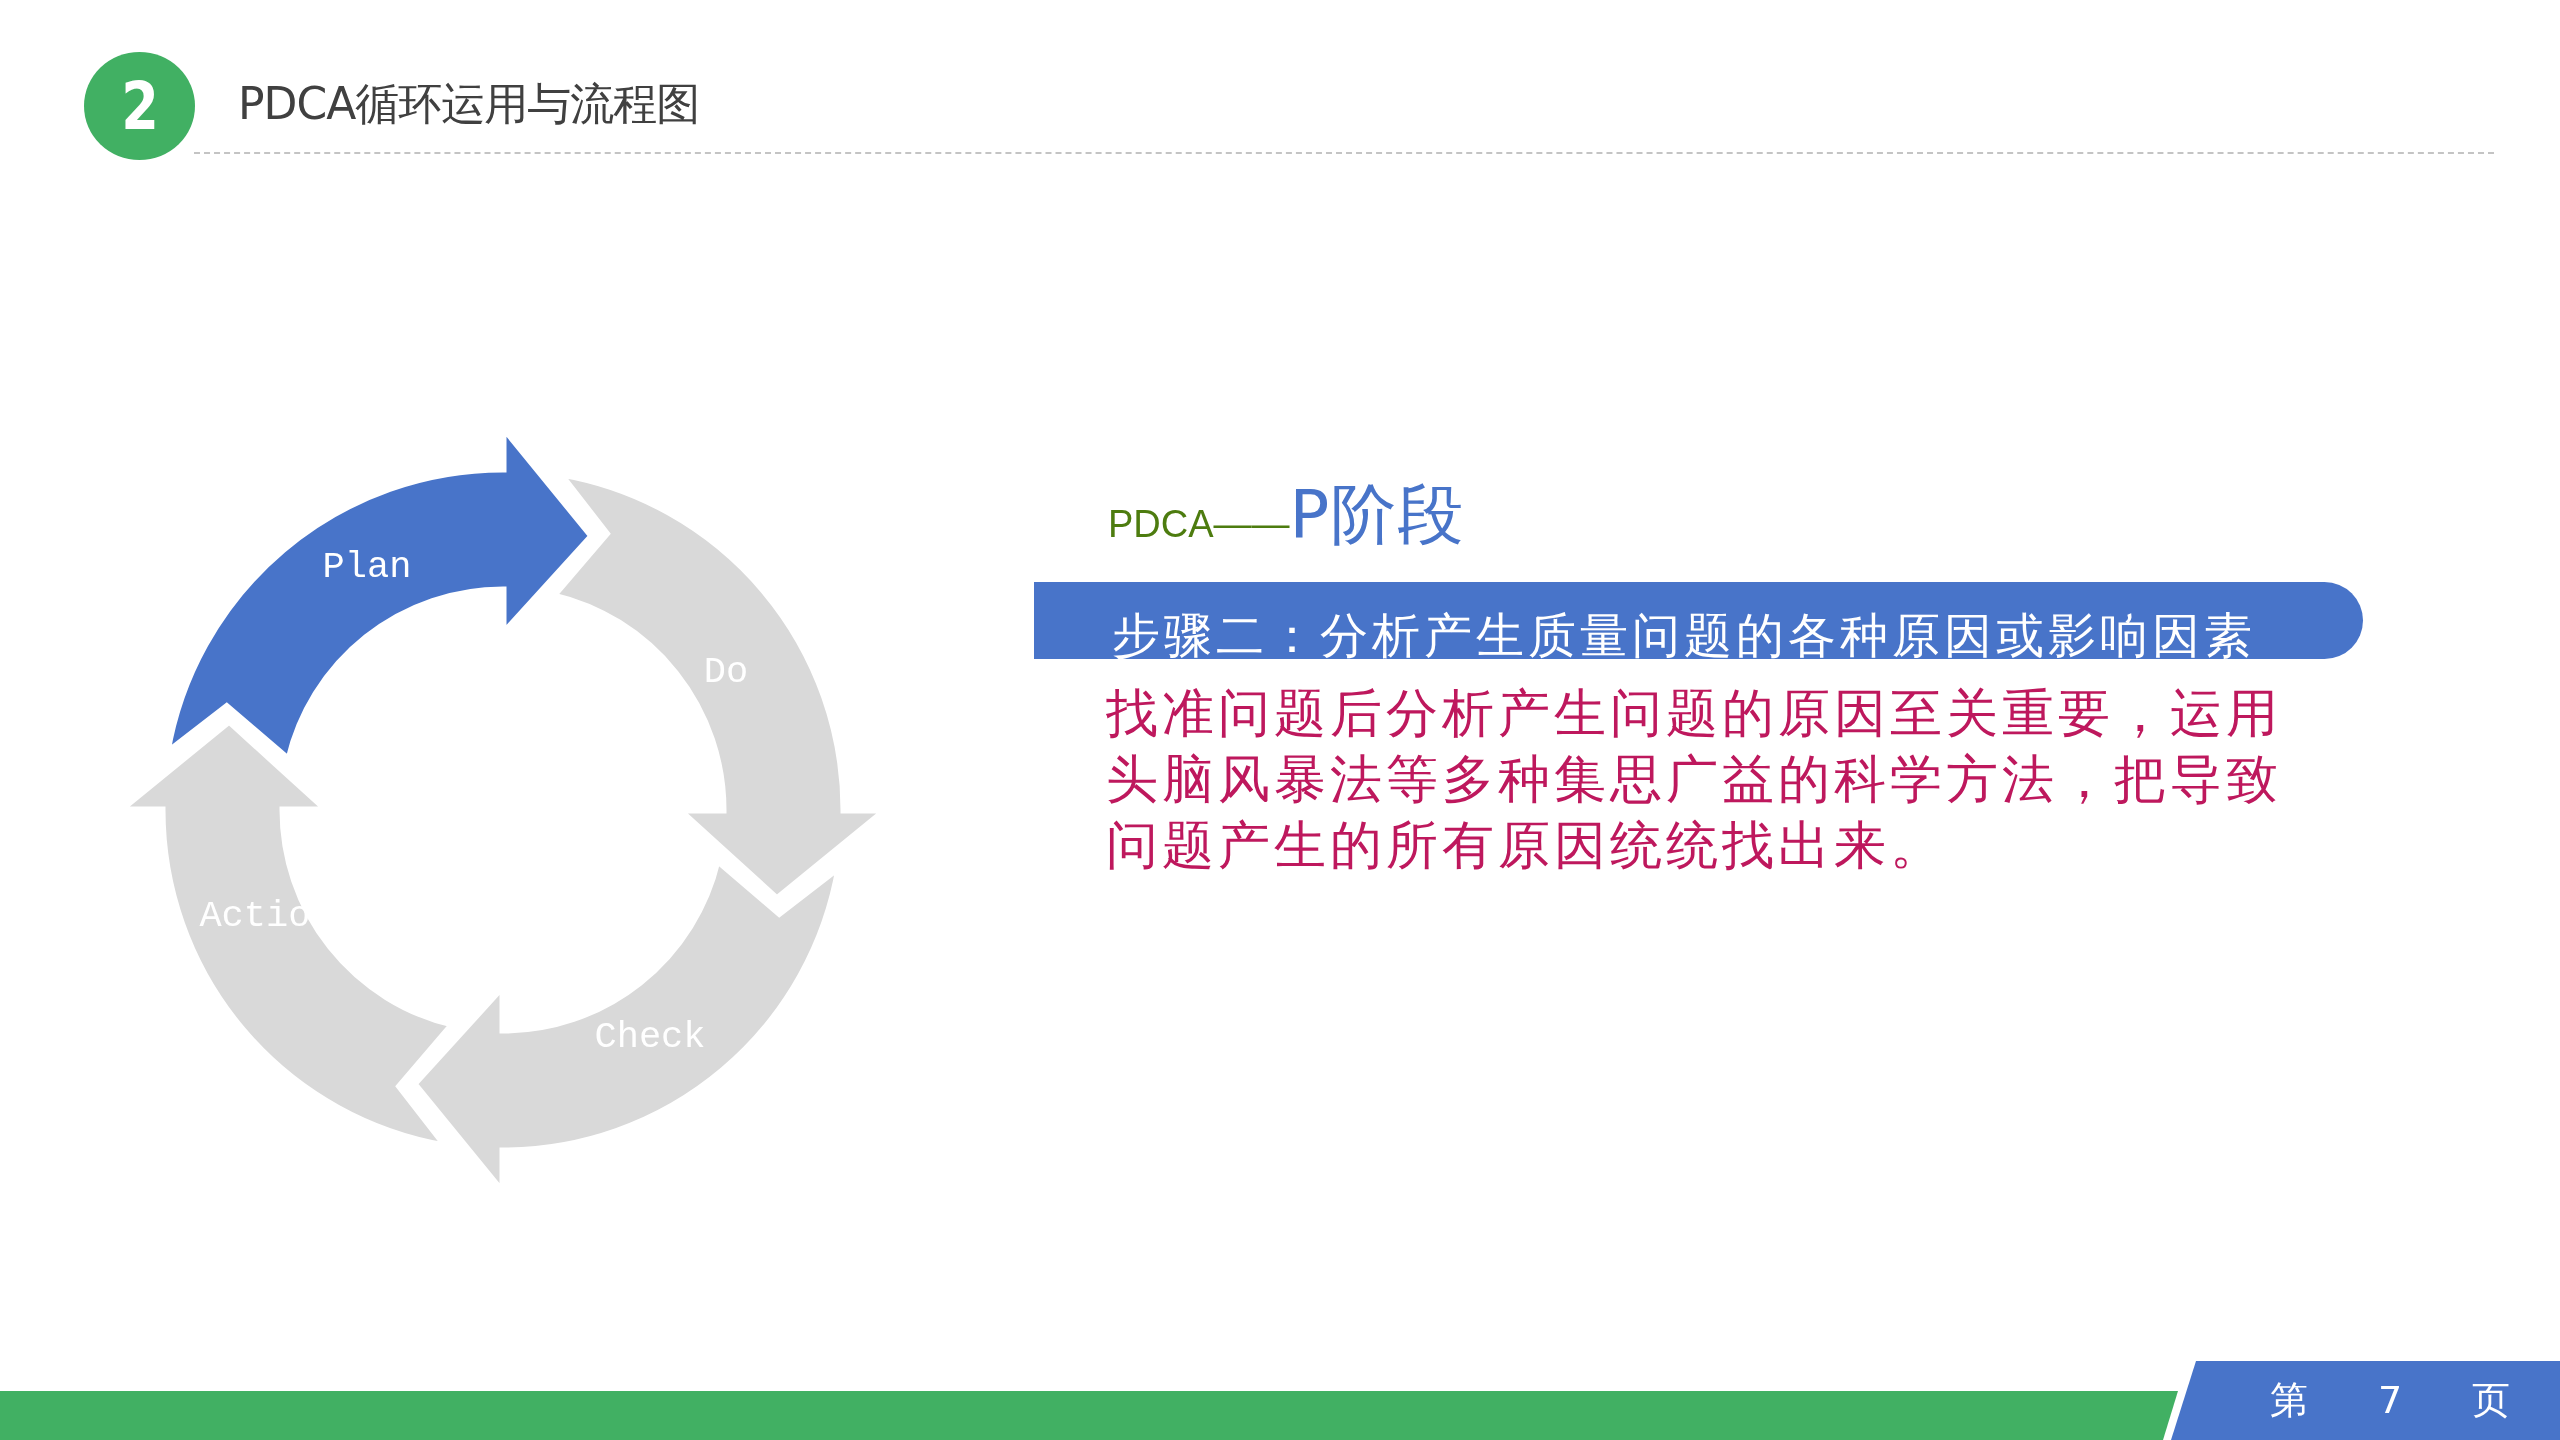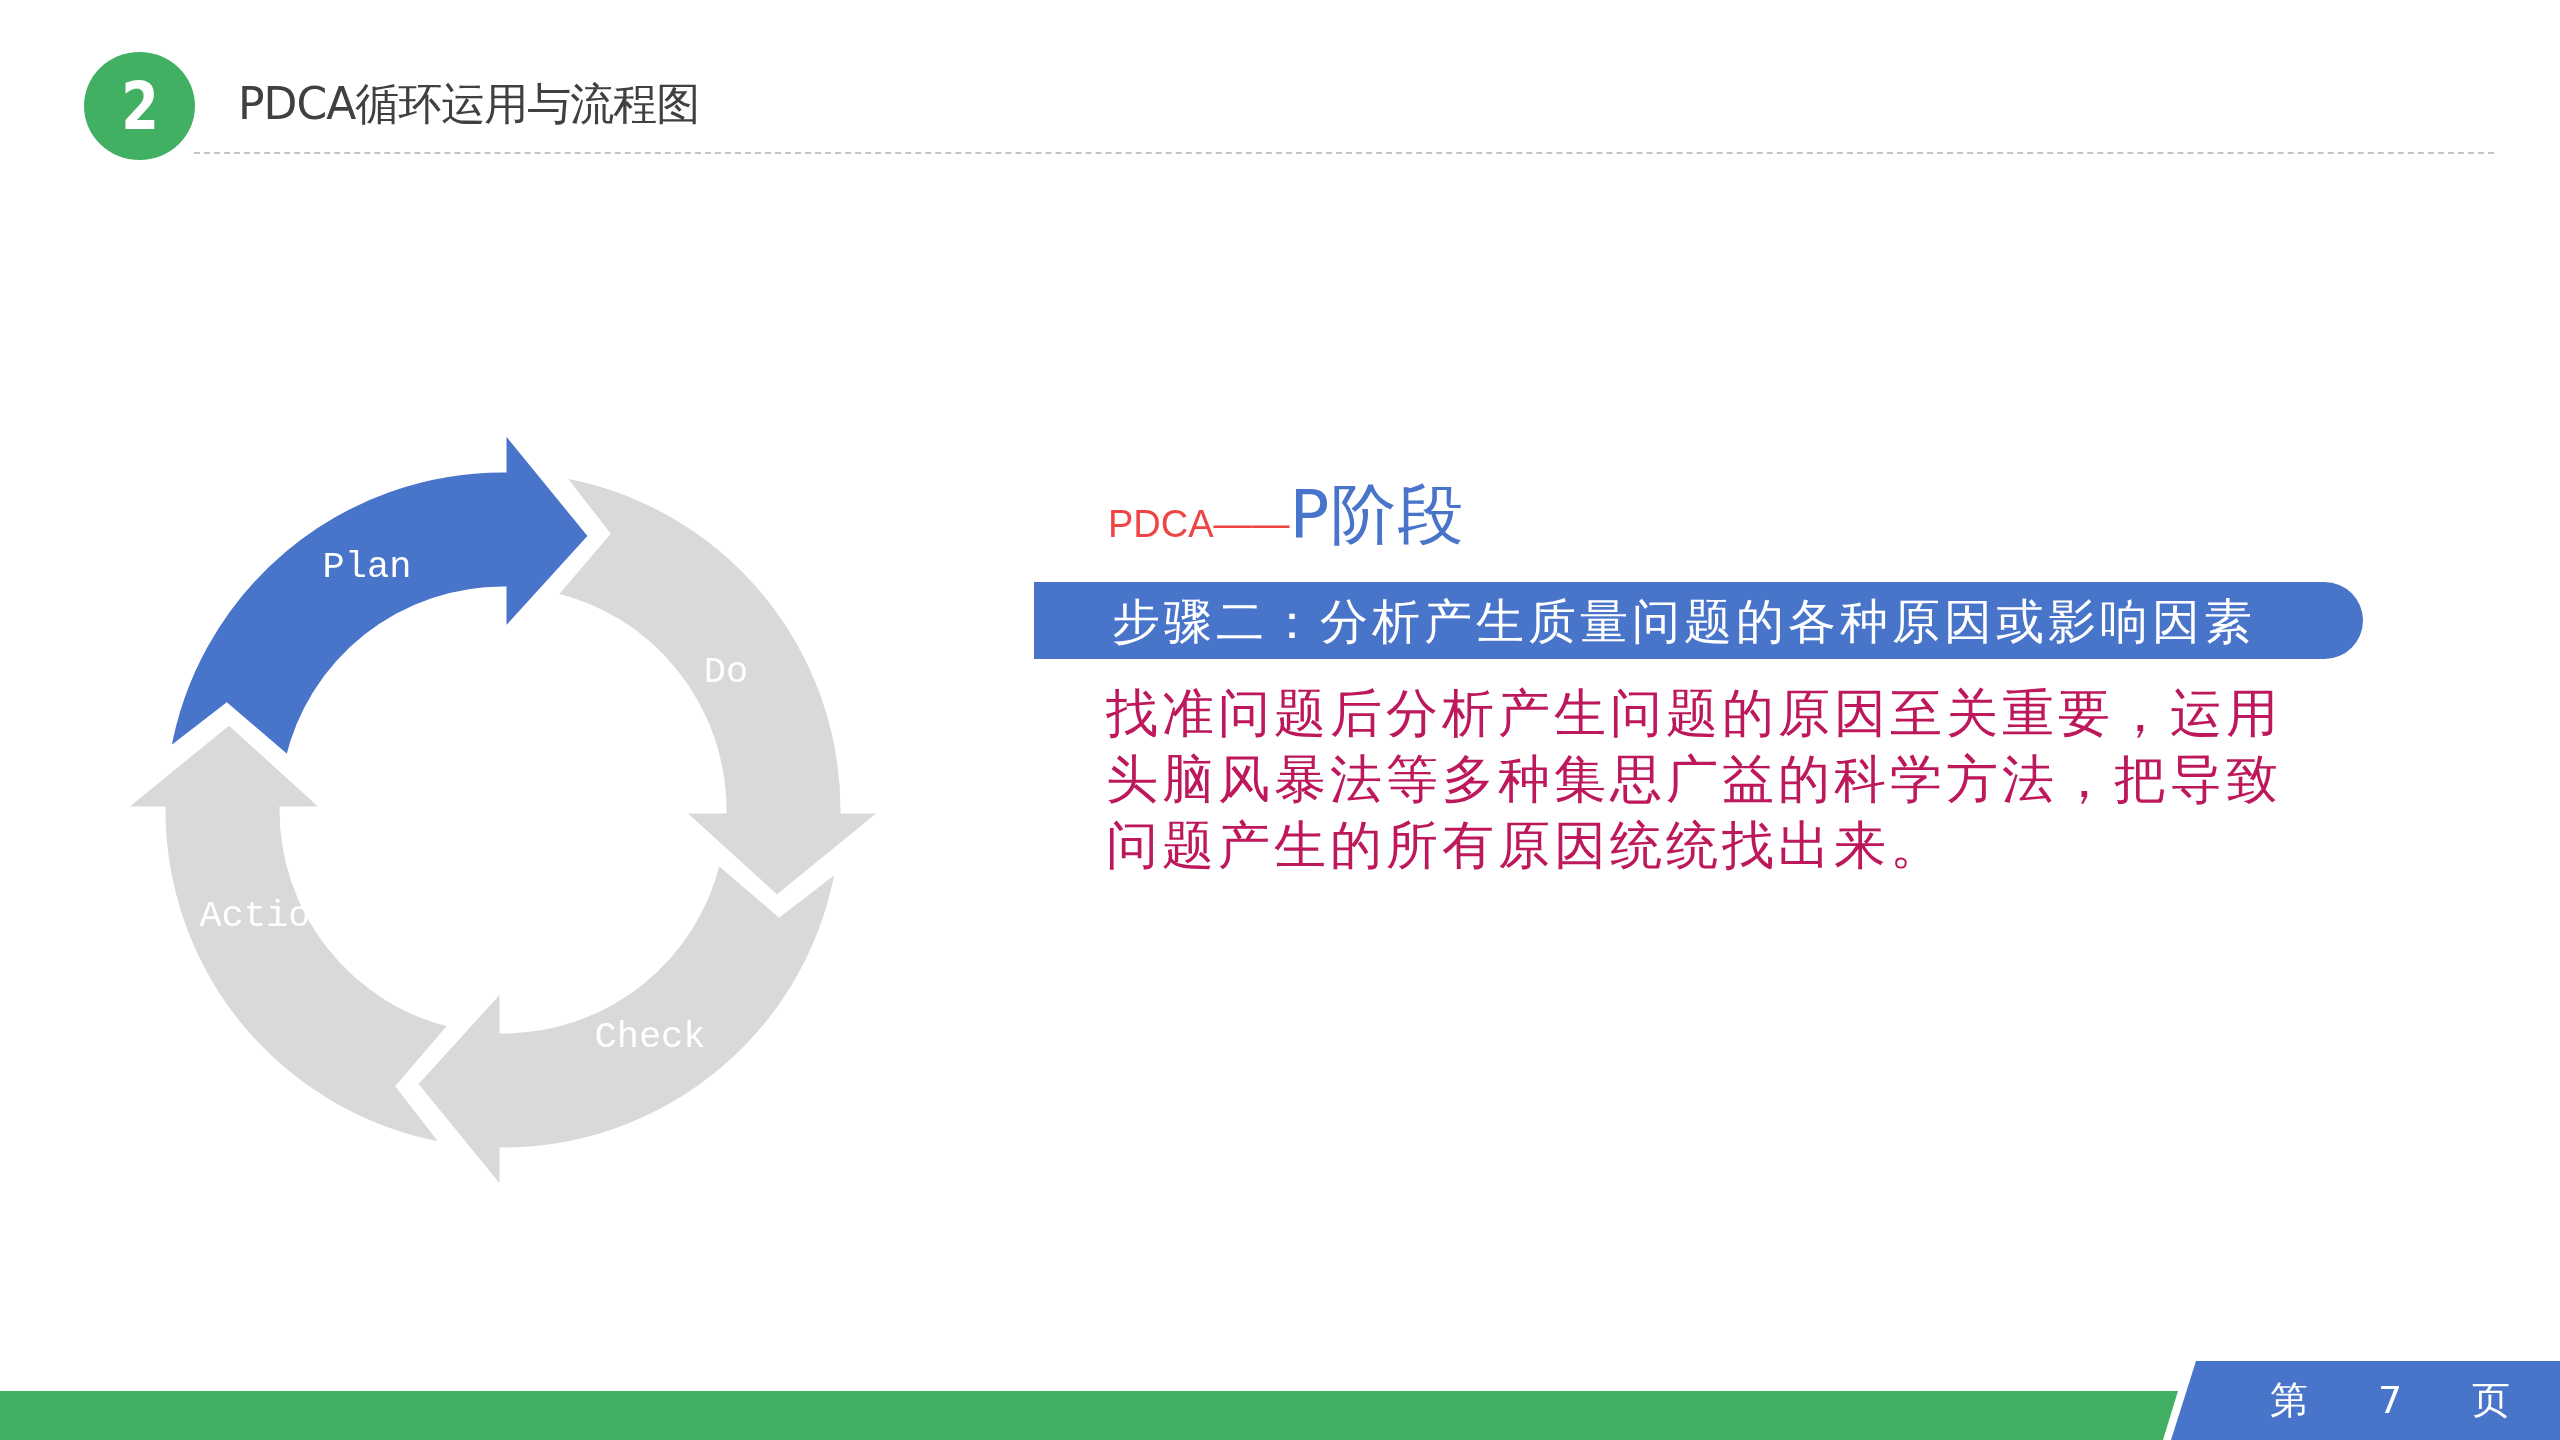--- a/index.html
+++ b/index.html
@@ -81,39 +81,39 @@
       position: absolute;
       left: 1108px;
       top: 470px;
       white-space: nowrap;
       line-height: 90px;
       height: 90px;
     }
     .stage-prefix {
       font-family: "Liberation Sans", sans-serif;
       font-size: 38px;
-      color: #ef4444;
+      color: #4d7c0f;
       letter-spacing: 0px;
     }
     .stage-name {
       font-family: "DejaVu Sans", sans-serif;
       font-size: 66px;
       color: #4874c9;
       letter-spacing: 1px;
     }
     .step-banner {
       position: absolute;
       left: 1034px;
       top: 582px;
       width: 1329px;
       height: 77px;
       background: #4874c9;
       border-radius: 0 39px 39px 0;
       display: flex;
-      align-items: center;
+      align-items: flex-end;
     }
     .step-banner span {
       margin-left: 78px;
       color: #ffffff;
       font-family: "DejaVu Sans", sans-serif;
       font-size: 48px;
       letter-spacing: 4px;
       white-space: nowrap;
       line-height: 1;
     }

